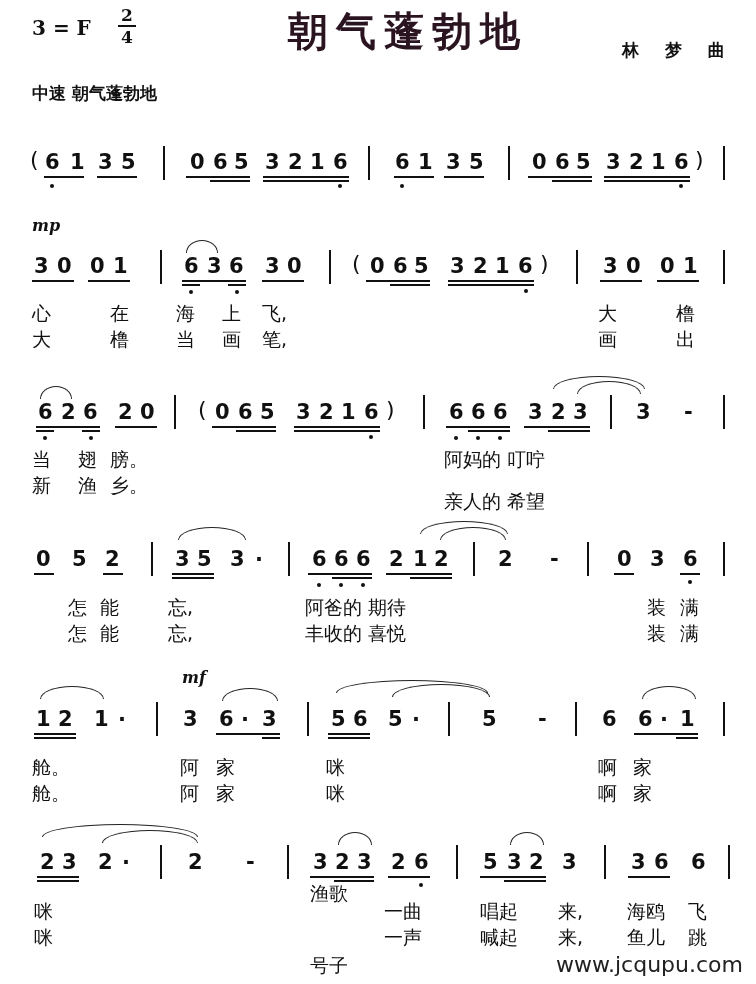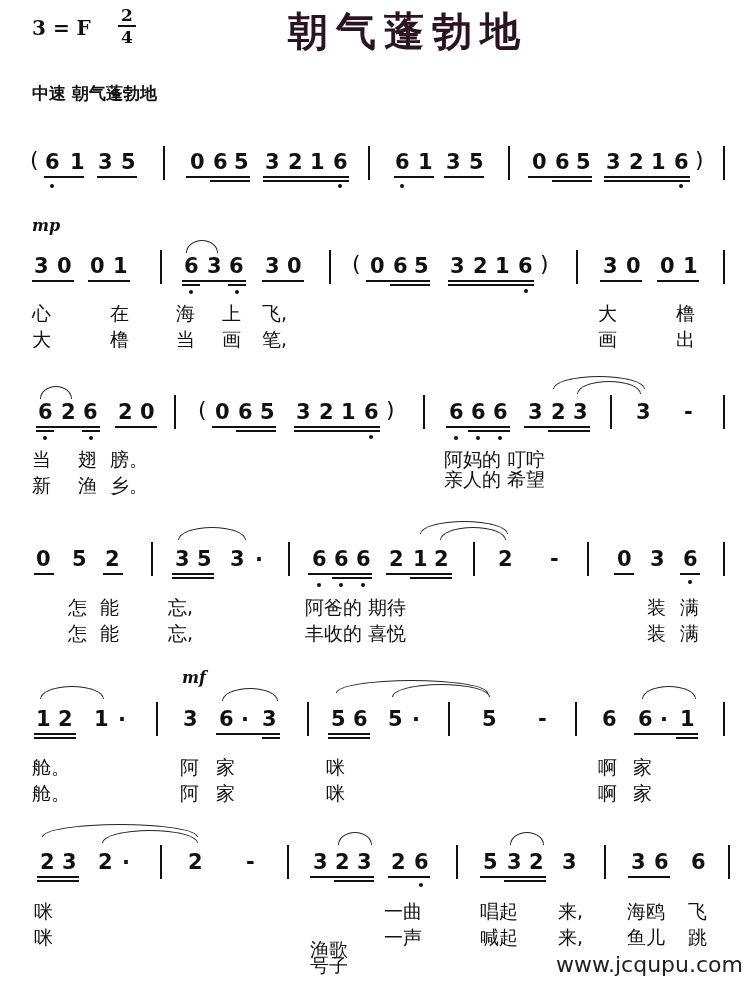--- a/index.html
+++ b/index.html
@@ -34,20 +34,21 @@
   <span>3 = F</span>
 </div>
 <div class="frac">
   <div>2</div>
   <div class="line"></div>
   <div>4</div>
 </div>
 <div class="abs title">朝气蓬勃地</div>
 <div class="abs tempo">中速 朝气蓬勃地</div>
 <div class="abs credits">
+  <div>林 梦 曲</div>
 </div>
 
 <div>
   <span class="paren" style="left:30px;top:148px">(</span>
   <span class="n" style="left:45px;top:150px">6</span>
   <span class="n" style="left:70px;top:150px">1</span>
   <div class="ul" style="left:44px;top:176px;width:40px"></div>
   <div class="dot" style="left:50px;top:184px"></div>
   <span class="n" style="left:98px;top:150px">3</span>
   <span class="n" style="left:121px;top:150px">5</span>
@@ -208,21 +209,21 @@
   <span class="n" style="left:684px;top:400px">-</span>
   <div class="bar" style="left:723px;top:395px"></div>
 
   <span class="lyr" style="left:32px;top:446px">当</span>
   <span class="lyr" style="left:78px;top:446px">翅</span>
   <span class="lyr" style="left:110px;top:446px">膀。</span>
   <span class="lyr" style="left:444px;top:446px">阿妈的 叮咛</span>
   <span class="lyr" style="left:32px;top:472px">新</span>
   <span class="lyr" style="left:78px;top:472px">渔</span>
   <span class="lyr" style="left:110px;top:472px">乡。</span>
-  <span class="lyr" style="left:444px;top:466px">亲人的 希望</span>
+  <span class="lyr" style="left:444px;top:488px">亲人的 希望</span>
 </div>
 
 <div>
   <span class="n" style="left:36px;top:547px">0</span>
   <div class="ul" style="left:34px;top:573px;width:20px"></div>
   <span class="n" style="left:72px;top:547px">5</span>
   <span class="n" style="left:105px;top:547px">2</span>
   <div class="ul" style="left:103px;top:573px;width:20px"></div>
   <div class="bar" style="left:151px;top:542px"></div>
 
@@ -365,21 +366,21 @@
   <div class="ul" style="left:504px;top:880px;width:42px"></div>
   <span class="n" style="left:562px;top:850px">3</span>
   <div class="bar" style="left:604px;top:845px"></div>
   <span class="n" style="left:631px;top:850px">3</span>
   <span class="n" style="left:654px;top:850px">6</span>
   <div class="ul" style="left:628px;top:876px;width:42px"></div>
   <span class="n" style="left:691px;top:850px">6</span>
   <div class="bar" style="left:728px;top:845px"></div>
 
   <span class="lyr" style="left:34px;top:898px">咪</span>
-  <span class="lyr" style="left:310px;top:936px">渔歌</span>
+  <span class="lyr" style="left:310px;top:880px">渔歌</span>
   <span class="lyr" style="left:384px;top:898px">一曲</span>
   <span class="lyr" style="left:480px;top:898px">唱起</span>
   <span class="lyr" style="left:558px;top:898px">来,</span>
   <span class="lyr" style="left:627px;top:898px">海鸥</span>
   <span class="lyr" style="left:688px;top:898px">飞</span>
   <span class="lyr" style="left:34px;top:924px">咪</span>
   <span class="lyr" style="left:310px;top:952px">号子</span>
   <span class="lyr" style="left:384px;top:924px">一声</span>
   <span class="lyr" style="left:480px;top:924px">喊起</span>
   <span class="lyr" style="left:558px;top:924px">来,</span>

